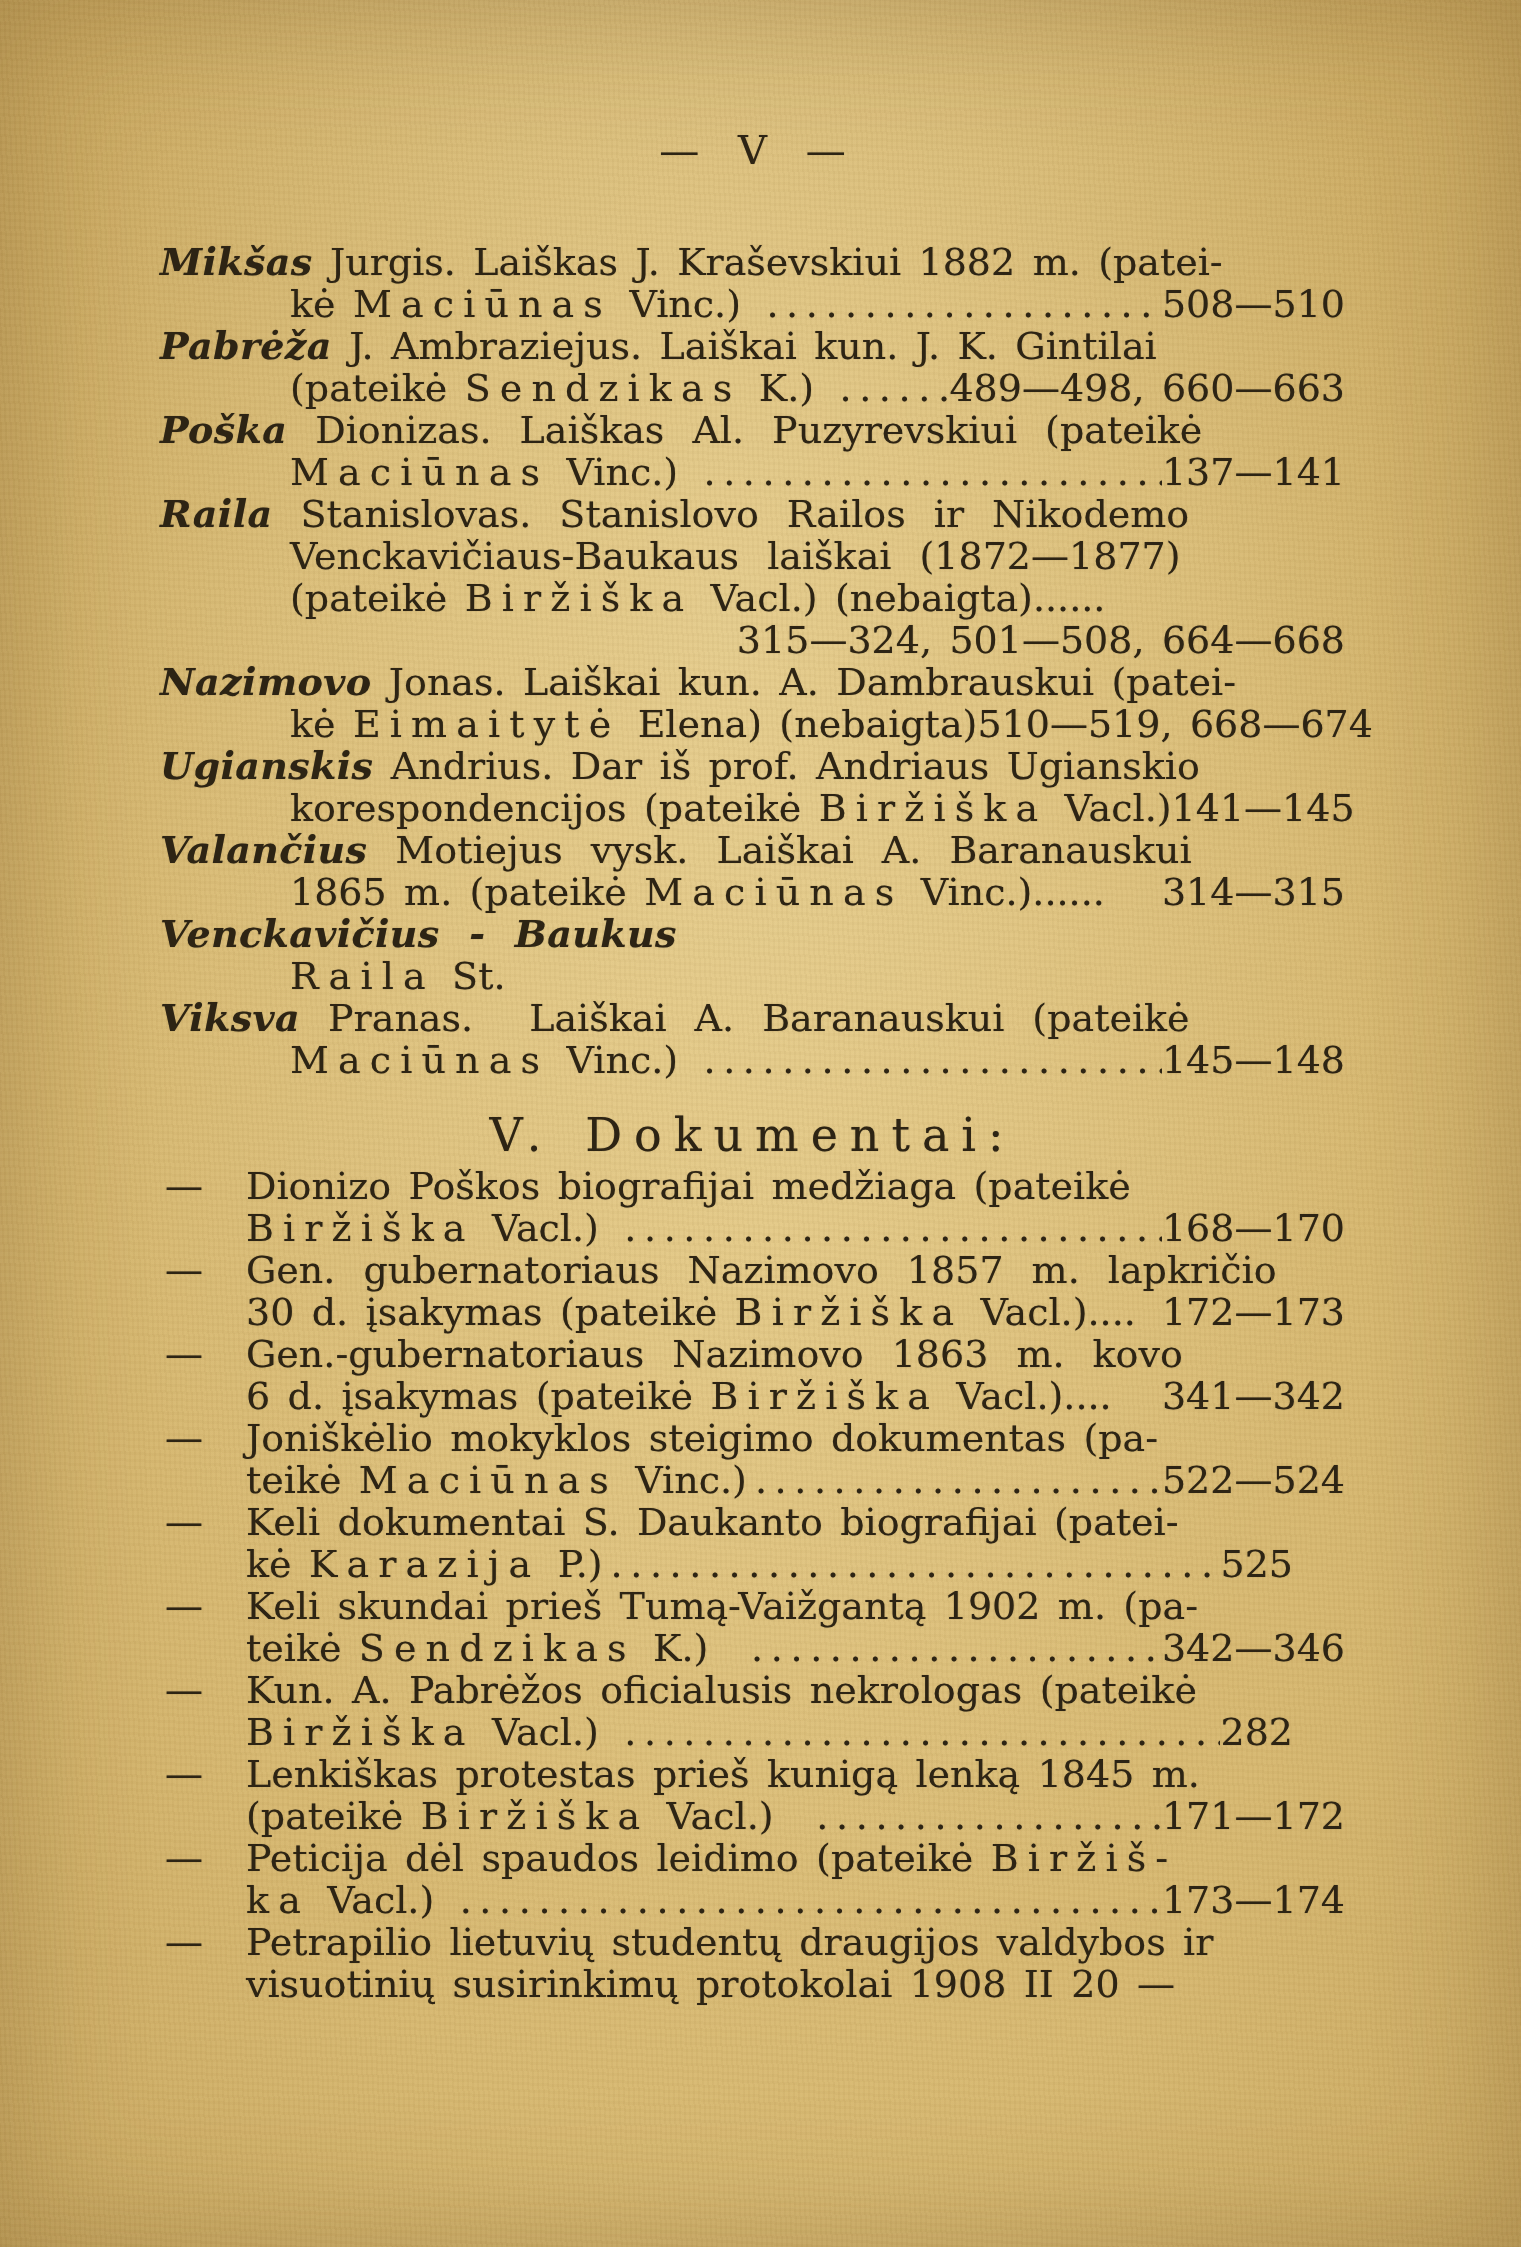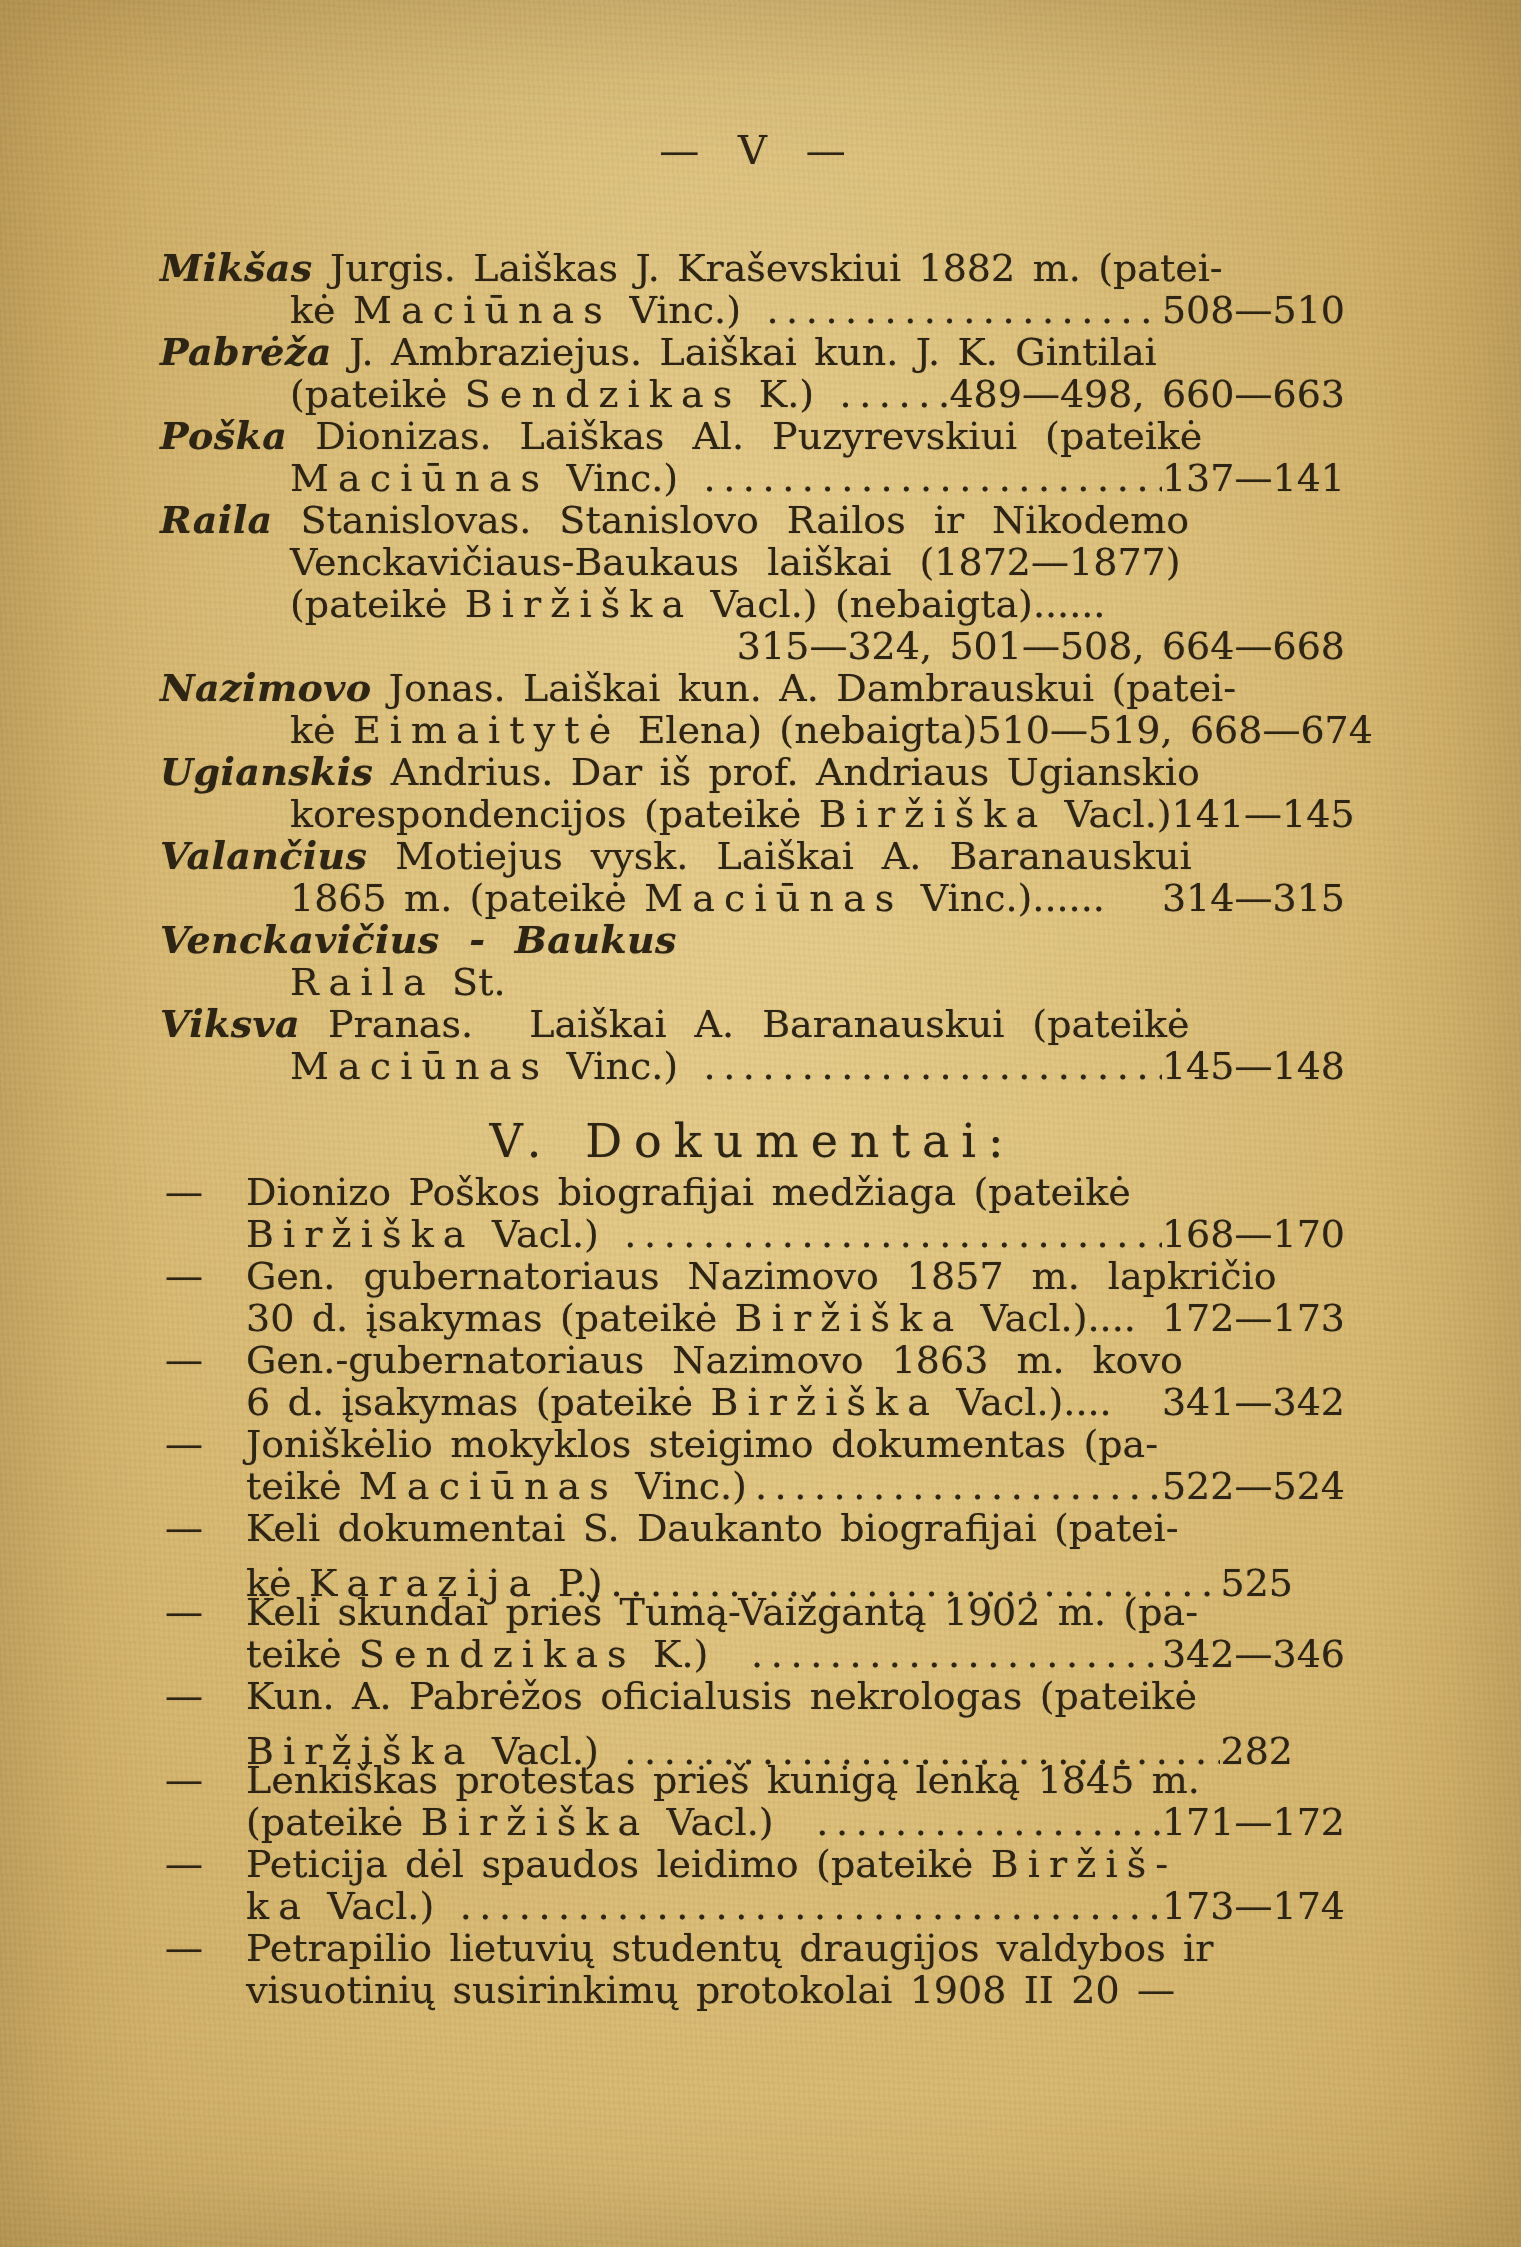--- a/index.html
+++ b/index.html
@@ -20,36 +20,36 @@
     background:
       repeating-linear-gradient(87deg, rgba(120,92,40,.035) 0 2px, rgba(255,235,180,.03) 2px 5px),
       repeating-linear-gradient(3deg, rgba(120,92,40,.028) 0 3px, rgba(255,240,190,.025) 3px 7px);
   }
   .ink{color:#2d2414;text-shadow:0 0 1px rgba(45,36,20,.45);}
   #pagehead{
     position:absolute;left:160px;top:128px;width:1185px;height:44px;
     line-height:44px;text-align:center;font-size:40px;word-spacing:26px;z-index:2;
   }
   #content{
-    position:absolute;left:160px;top:247px;width:1185px;z-index:2;
+    position:absolute;left:160px;top:241px;width:1185px;z-index:2;
     font-size:38px;word-spacing:.14em;
   }
   .line{display:flex;align-items:baseline;height:42px;line-height:42px;white-space:pre;}
   .i1{padding-left:130px;}
   .id{padding-left:86px;}
   .wide{word-spacing:.42em;}
   .right{justify-content:flex-end;align-items:flex-end;}
   .hi{font-style:italic;font-weight:bold;letter-spacing:.01em;}
   .sp{letter-spacing:.24em;}
   .n{}
   .dashcell{flex:0 0 86px;padding-left:5px;box-sizing:border-box;}
   .leader{flex:1 1 auto;overflow:hidden;white-space:nowrap;letter-spacing:.2em;padding:0 8px;min-width:0;}
   .gapfill{flex:1 1 auto;}
   .pages{white-space:pre;}
-  .pad{margin-right:52px;margin-top:13px;}
+  .pad{margin-right:52px;}
   #heading{
     height:44px;line-height:44px;margin-top:32px;margin-bottom:8px;
     text-align:center;letter-spacing:.26em;font-size:46px;
   }
 </style>
 </head>
 <body>
 
 <div id="page">
   <div id="pagehead" class="ink">— V —</div>

